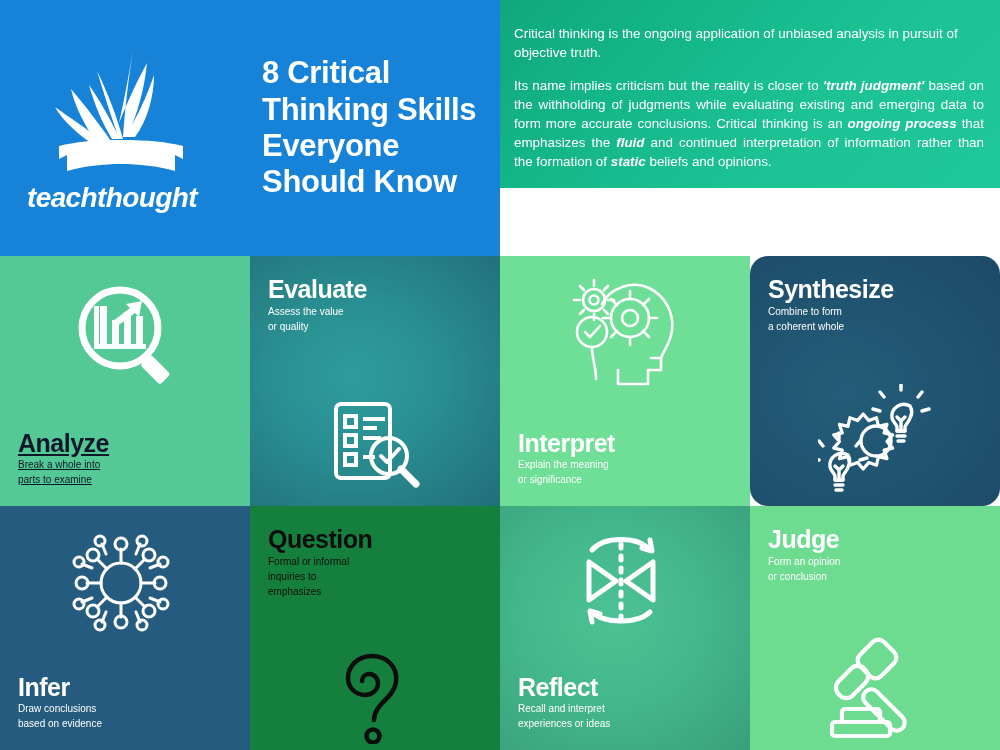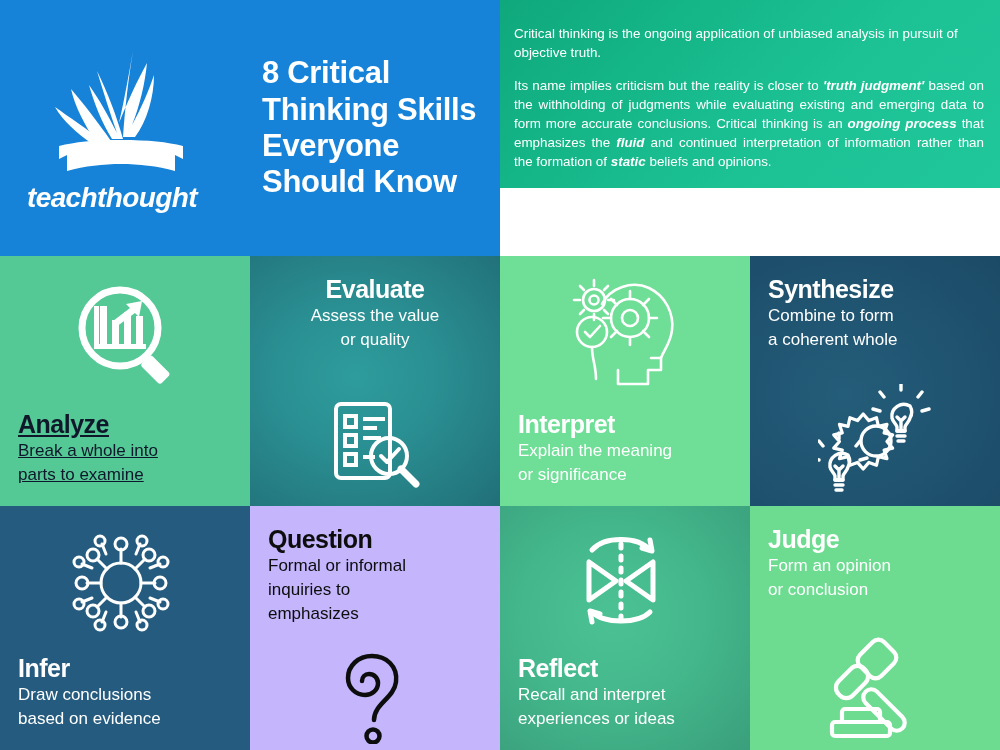--- a/index.html
+++ b/index.html
@@ -39,34 +39,34 @@
   }
   .intro-p.justify{text-align:justify;margin-bottom:0;}
   .intro-p b,.intro-p i{font-style:italic;font-weight:700;}
 
   
   .grid{display:grid;grid-template-columns:250px 250px 250px 250px;
         grid-template-rows:250px 244px;width:1000px;height:494px;}
   .cell{position:relative;box-sizing:border-box;overflow:hidden;padding:20px 18px;}
   .cell .txt{position:relative;z-index:2;}
   .cell h3{margin:0;font-size:25px;font-weight:700;line-height:1.06;letter-spacing:-.5px;}
-  .cell p{margin:2px 0 0 0;font-size:17px;line-height:1.3;font-weight:400;}
+  .cell p{margin:2px 0 0 0;font-size:10px;line-height:1.3;font-weight:400;}
   .cell .icon{position:absolute;z-index:1;}
 
   
   .cell.text-bottom{display:flex;flex-direction:column;justify-content:flex-end;}
   .cell.text-top{display:flex;flex-direction:column;justify-content:flex-start;}
 
   
   .c-analyze{background:#54c996;color:#0f172a;text-decoration:underline;}
-  .c-evaluate{background:radial-gradient(ellipse at 42% 48%,#2e9c9c 0%,#2a8f92 40%,#216f78 100%);color:#fff;text-align:center;}
+  .c-evaluate{background:radial-gradient(ellipse at 42% 48%,#2e9c9c 0%,#2a8f92 40%,#216f78 100%);color:#fff;}
   .c-interpret{background:#6fde96;color:#fff;}
-  .c-synthesize{background:radial-gradient(ellipse at 38% 55%,#245d79 0%,#1f5370 55%,#1b4a66 100%);color:#fff;}
+  .c-synthesize{background:radial-gradient(ellipse at 38% 55%,#245d79 0%,#1f5370 55%,#1b4a66 100%);color:#fff;border-radius:18px;}
   .c-infer{background:#255b7e;color:#fff;}
-  .c-question{background:#c4b5fd;color:#0d0d0d;}
+  .c-question{background:#15803d;color:#0d0d0d;}
   .c-reflect{background:radial-gradient(ellipse at 45% 45%,#4cc294 0%,#44b88c 45%,#3a9f7c 100%);color:#fff;}
   .c-judge{background:#6ddc91;color:#fff;}
 
   .ic-analyze{top:20px;left:68px;}
   .ic-evaluate{bottom:16px;left:78px;}
   .ic-interpret{top:18px;left:56px;}
   .ic-synthesize{bottom:14px;left:68px;}
   .ic-infer{top:22px;left:66px;}
   .ic-question{bottom:6px;left:86px;}
   .ic-reflect{top:22px;left:62px;}

